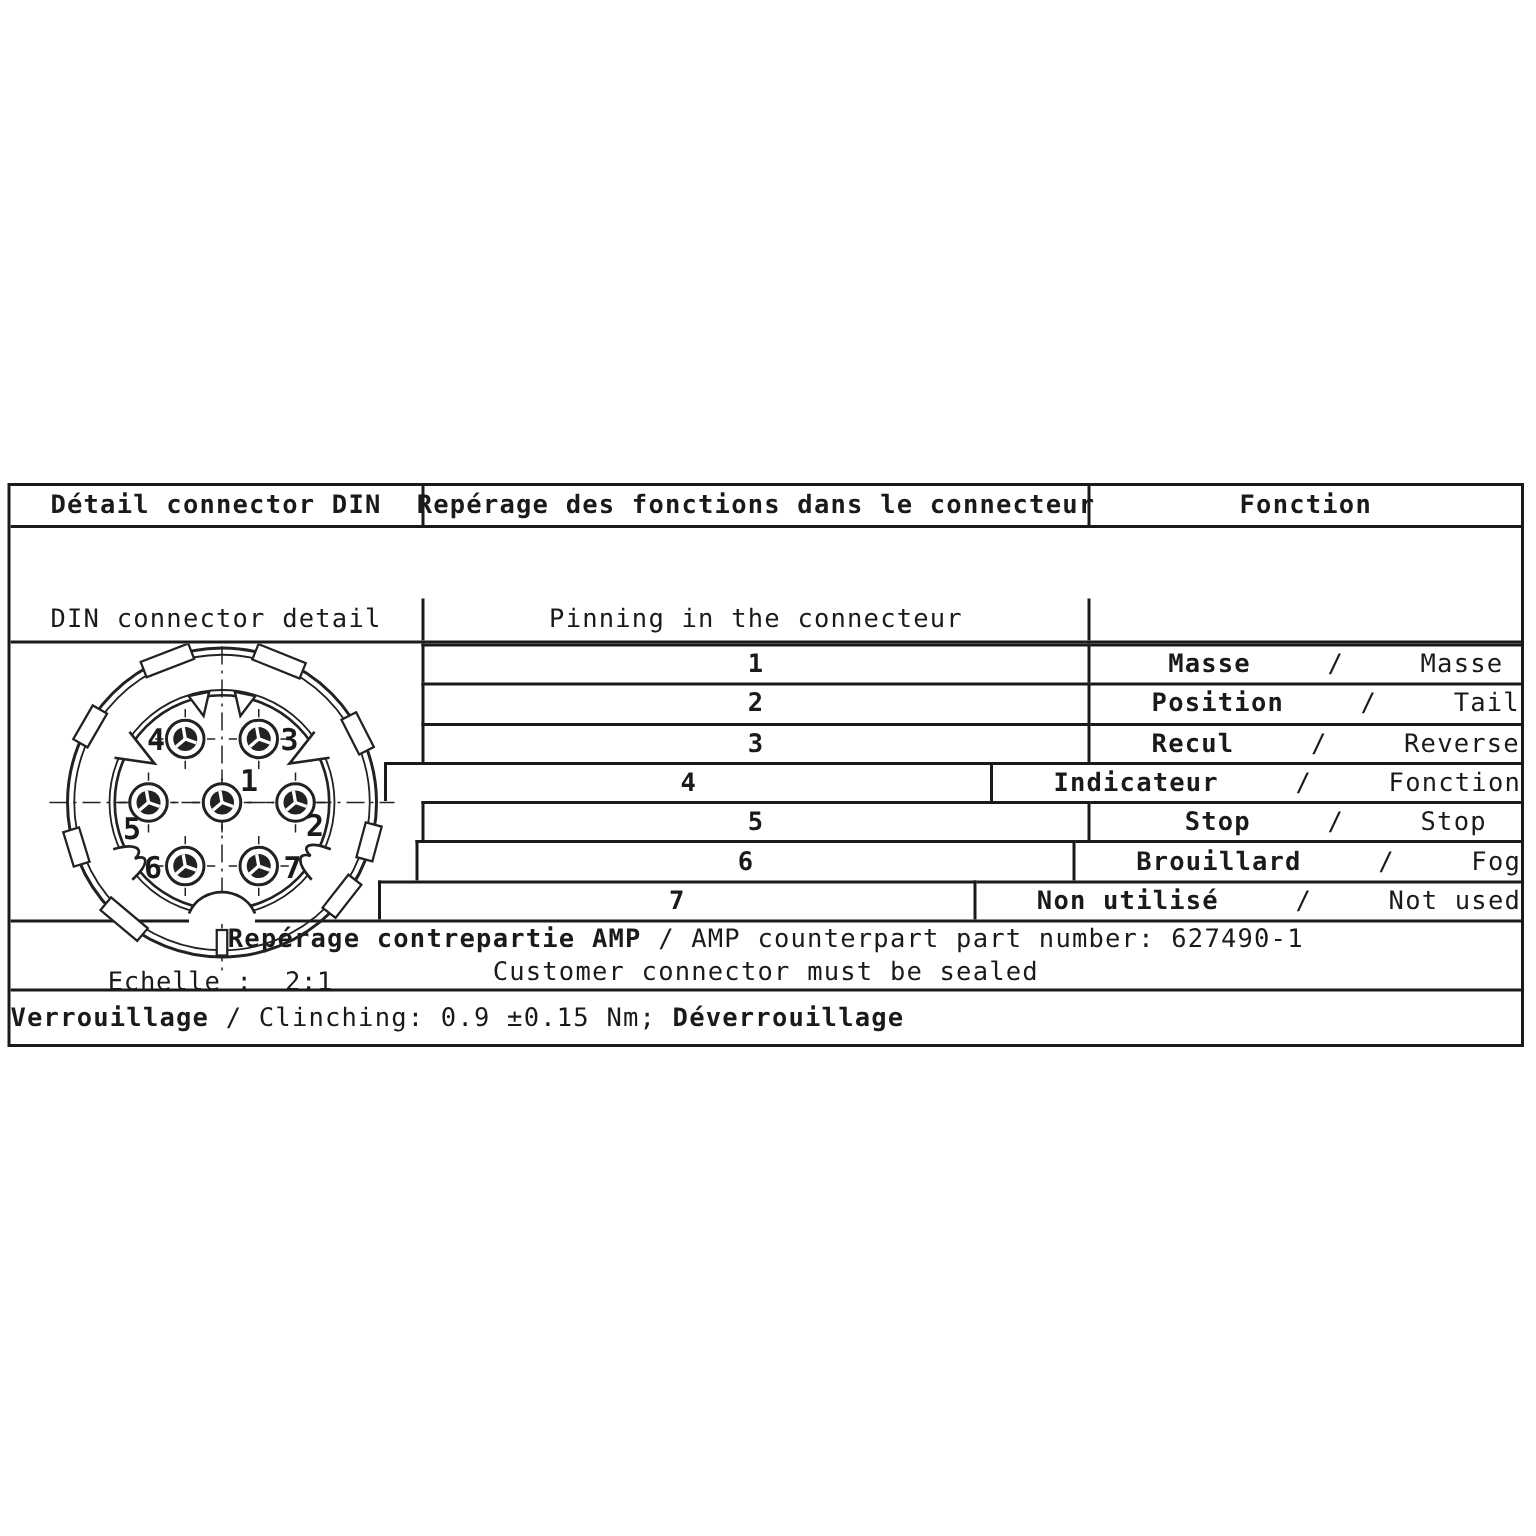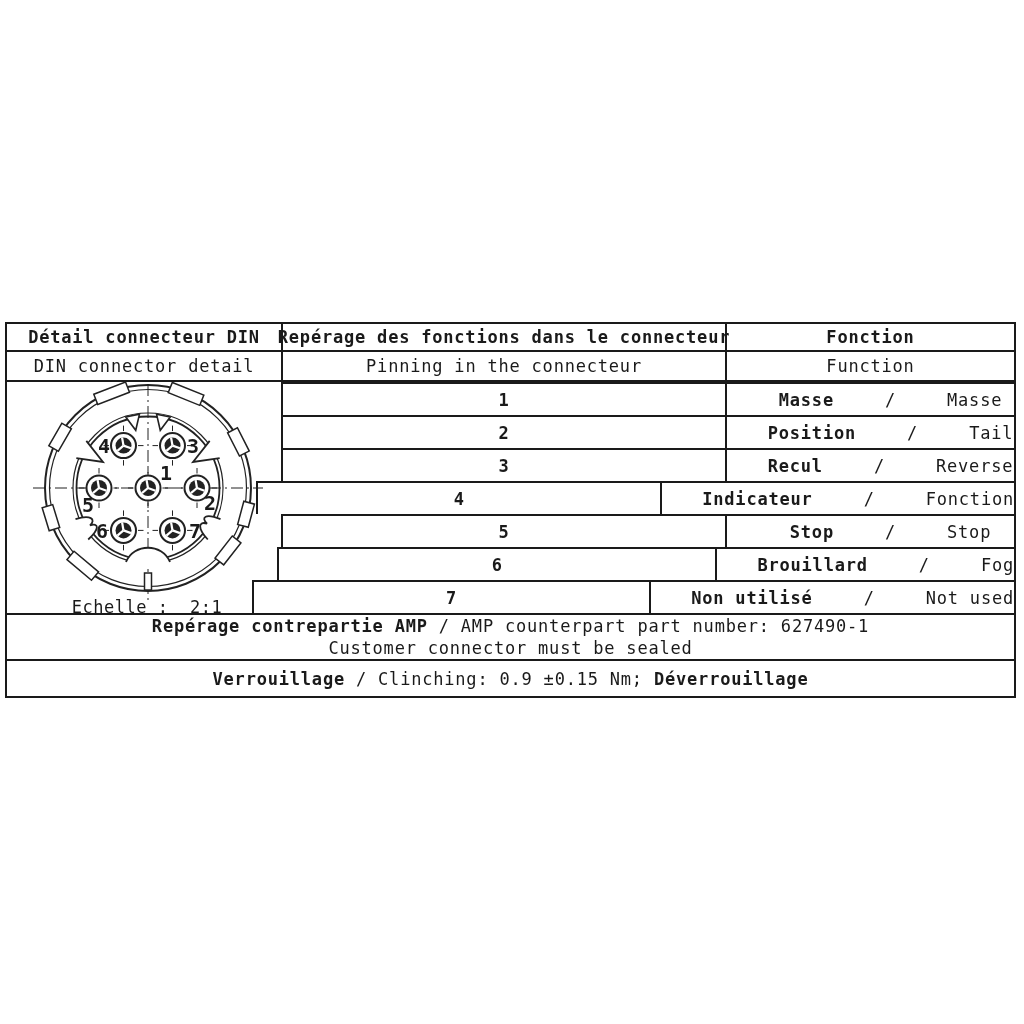--- a/index.html
+++ b/index.html
@@ -24,61 +24,60 @@
     display:flex;align-items:center;justify-content:center;
     box-sizing:border-box;
     font-size:17px;letter-spacing:0.8px;
     white-space:pre;
   }
   .bold{font-weight:bold;}
   .c1{width:274px;}
   .c2{width:446px;border-left:2px solid #1a1a1a;border-right:2px solid #1a1a1a;}
   .c3{flex:1;text-align:center;}
   .hdr-fr{height:28px;border-bottom:2px solid #1a1a1a;}
-  .hdr-en{height:30px;border-bottom:2px solid #1a1a1a;}
+  .hdr-en{height:30px;border-bottom:2px solid #1a1a1a;margin-top:47px;}
   .body{flex:1;display:flex;flex-direction:column;position:relative;}
   .body-row{flex:1;display:flex;box-sizing:border-box;}
   .spacer{width:274px;}
   .body-row:not(:first-child) .c2,
   .body-row:not(:first-child) .c3{border-top:2px solid #1a1a1a;}
   .fn-cell span{white-space:pre;padding-left:40px;}
   .ref-row{
     height:44px;border-top:2px solid #1a1a1a;
     display:flex;flex-direction:column;align-items:center;justify-content:center;
     font-size:17px;letter-spacing:0.8px;line-height:22px;
   }
   .ref-line{white-space:pre;}
   .ref-line span{white-space:pre;}
   .lock-row{
     height:35px;border-top:2px solid #1a1a1a;
-    display:flex;align-items:center;justify-content:center;
+    display:flex;align-items:center;
     font-size:17px;letter-spacing:0.8px;
   }
   .lock-row span{white-space:pre;}
   .connector-svg{position:absolute;left:0;top:0;}
   svg text{font-family:"DejaVu Sans Mono","Liberation Mono",monospace;fill:#1a1a1a;}
   svg .pinlabel{font-size:20px;font-weight:bold;}
   svg .scalelabel{font-size:17px;letter-spacing:0.5px;}
 </style>
 </head>
 <body>
 
 <div class="sheet">
   <div class="dintable">
 
     <div class="row hdr-fr">
-      <div class="cell c1 bold">Détail connecteur DIN</div>
+      <div class="cell c1 bold">Détail connector DIN</div>
       <div class="cell c2 bold">Repérage des fonctions dans le connecteur</div>
       <div class="cell c3 bold">Fonction</div>
     </div>
 
     <div class="row hdr-en">
       <div class="cell c1">DIN connector detail</div>
       <div class="cell c2">Pinning in the connecteur</div>
-      <div class="cell c3">Function</div>
     </div>
 
     <div class="body">
 
       <svg class="connector-svg" width="274" height="235" viewBox="0 0 274 235">
 
         <line x1="141" y1="2" x2="141" y2="221" stroke="#222" stroke-width="1" stroke-dasharray="12 4 2 4"></line>
         <line x1="26" y1="106" x2="256" y2="106" stroke="#222" stroke-width="1" stroke-dasharray="12 4 2 4"></line>
 
         <circle cx="141" cy="106" r="103" fill="none" stroke="#222" stroke-width="2"></circle>

